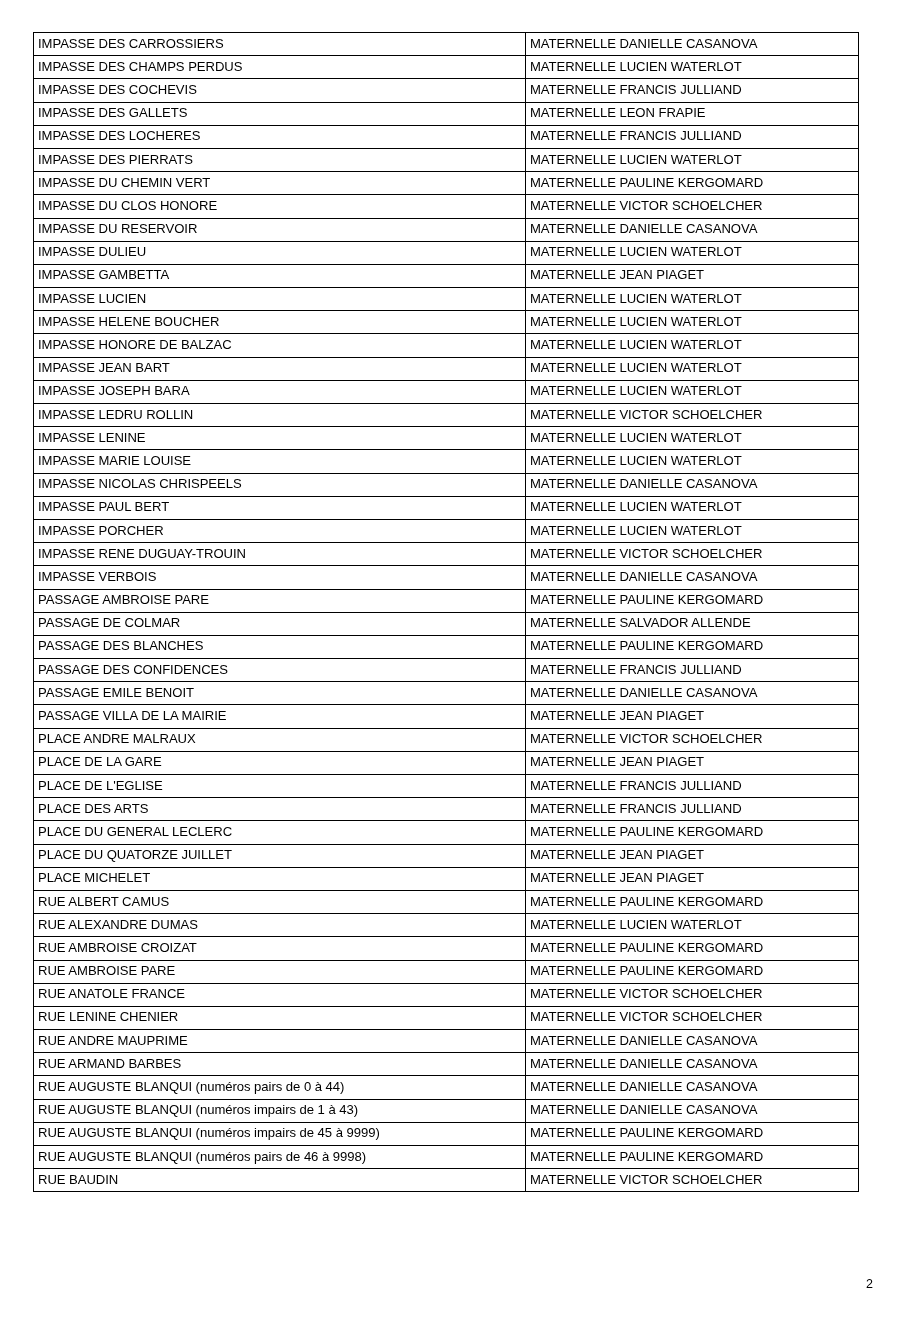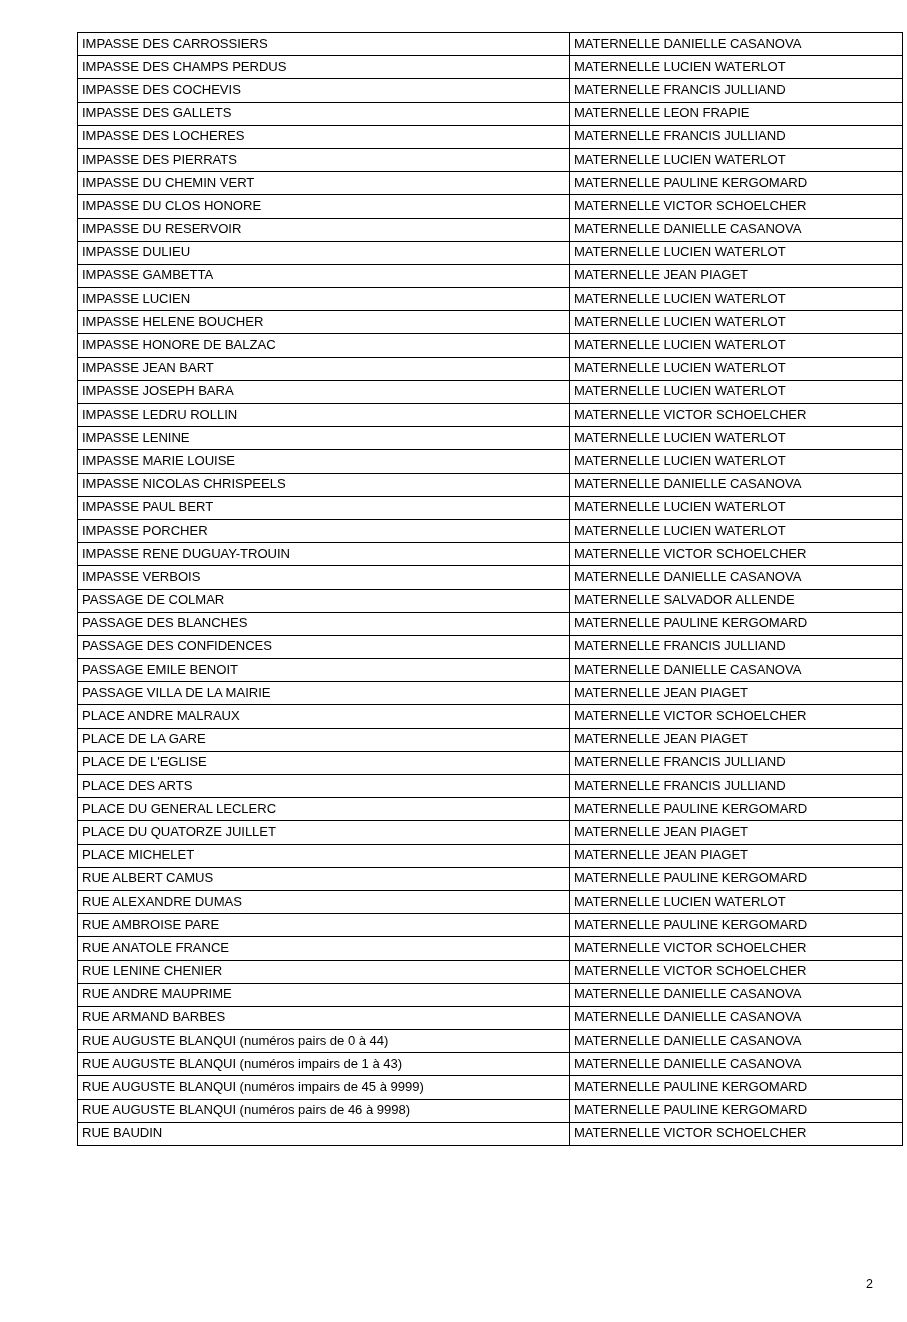--- a/index.html
+++ b/index.html
@@ -25,21 +25,20 @@
     height: 1322px;
   }
 
   .street-school-table {
     position: absolute;
     left: 33px;
     top: 32px;
     width: 825px;
     border-collapse: collapse;
     table-layout: fixed;
-    margin-left: 44px;
   }
 
   .street-school-table col.col-street { width: 492px; }
   .street-school-table col.col-school { width: 333px; }
 
   .street-school-table td {
     border: 1.3px solid #000000;
     padding: 1px 0 2px 4px;
     font-size: 13.1px;
     line-height: 16px;
@@ -164,20 +163,24 @@
         </tr>
         <tr>
           <td class="cell-street">IMPASSE RENE DUGUAY-TROUIN</td>
           <td class="cell-school">MATERNELLE VICTOR SCHOELCHER</td>
         </tr>
         <tr>
           <td class="cell-street">IMPASSE VERBOIS</td>
           <td class="cell-school">MATERNELLE DANIELLE CASANOVA</td>
         </tr>
         <tr>
+          <td class="cell-street">PASSAGE AMBROISE PARE</td>
+          <td class="cell-school">MATERNELLE PAULINE KERGOMARD</td>
+        </tr>
+        <tr>
           <td class="cell-street">PASSAGE DE COLMAR</td>
           <td class="cell-school">MATERNELLE SALVADOR ALLENDE</td>
         </tr>
         <tr>
           <td class="cell-street">PASSAGE DES BLANCHES</td>
           <td class="cell-school">MATERNELLE PAULINE KERGOMARD</td>
         </tr>
         <tr>
           <td class="cell-street">PASSAGE DES CONFIDENCES</td>
           <td class="cell-school">MATERNELLE FRANCIS JULLIAND</td>
@@ -220,20 +223,24 @@
         </tr>
         <tr>
           <td class="cell-street">RUE ALBERT CAMUS</td>
           <td class="cell-school">MATERNELLE PAULINE KERGOMARD</td>
         </tr>
         <tr>
           <td class="cell-street">RUE ALEXANDRE DUMAS</td>
           <td class="cell-school">MATERNELLE LUCIEN WATERLOT</td>
         </tr>
         <tr>
+          <td class="cell-street">RUE AMBROISE CROIZAT</td>
+          <td class="cell-school">MATERNELLE PAULINE KERGOMARD</td>
+        </tr>
+        <tr>
           <td class="cell-street">RUE AMBROISE PARE</td>
           <td class="cell-school">MATERNELLE PAULINE KERGOMARD</td>
         </tr>
         <tr>
           <td class="cell-street">RUE ANATOLE FRANCE</td>
           <td class="cell-school">MATERNELLE VICTOR SCHOELCHER</td>
         </tr>
         <tr>
           <td class="cell-street">RUE LENINE CHENIER</td>
           <td class="cell-school">MATERNELLE VICTOR SCHOELCHER</td>

